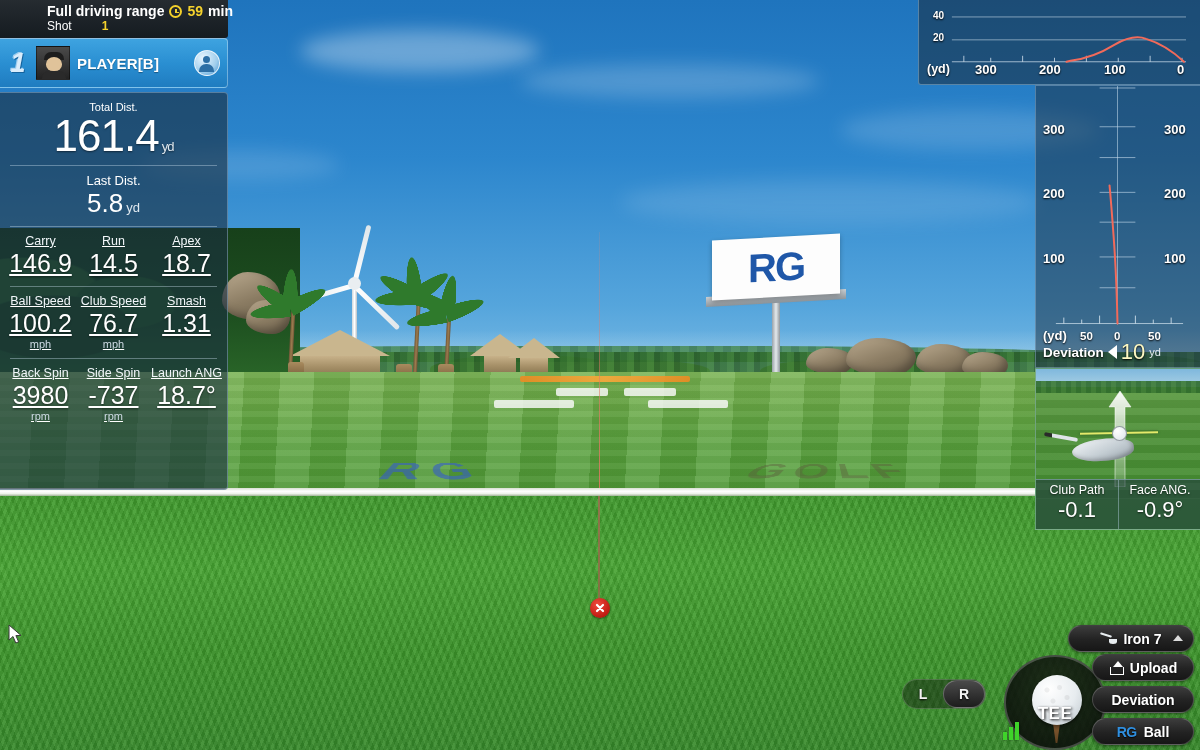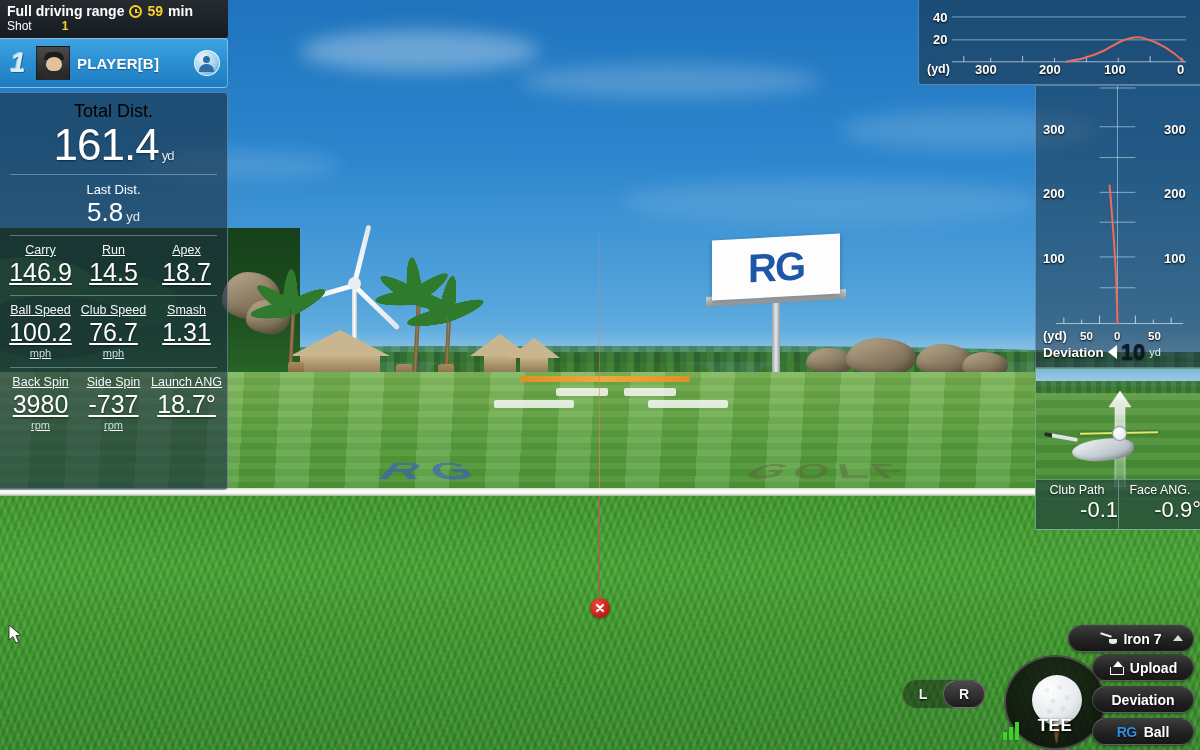--- a/index.html
+++ b/index.html
@@ -200,20 +200,21 @@
     color:#fff; font-size:13px; font-weight:bold; line-height:1;
   }
   .cursor-arrow { position:absolute; left:8px; top:624px; }
 
   
   .hud-title {
     position:absolute; left:0; top:0; width:228px; height:38px;
     background:linear-gradient(180deg,rgba(38,38,38,.93),rgba(20,20,20,.93));
     border-bottom-right-radius:3px;
     color:#fff;
+    padding-left:40px;
   }
   .hud-title-row1 {
     display:flex; align-items:center; gap:5px; padding:3px 7px 0 7px;
     font-size:14px; font-weight:bold; white-space:nowrap;
   }
   .clock-icon {
     width:13px; height:13px; border-radius:50%;
     border:2px solid #f3d02a; position:relative; flex:0 0 auto;
   }
   .clock-icon::after {
@@ -281,21 +282,21 @@
   .stats-panel {
     position:absolute; left:0; top:92px; width:228px; height:398px;
     background:rgba(26,46,64,.62);
     border:1px solid rgba(160,190,215,.45);
     border-left:none;
     border-top-right-radius:4px; border-bottom-right-radius:4px;
     color:#fff;
   }
   .stat-sep { height:1px; background:rgba(200,220,235,.4); margin:0 10px; }
   .big-block { padding:8px 0 6px 0; text-align:center; }
-  .big-label { font-size:18px; color:#000000; }
+  .big-label { font-size:11px; color:#ffffff; }
   .big-value {
     font-size:44px; font-weight:300; line-height:1.05; letter-spacing:-1px;
     text-shadow:0 1px 2px rgba(0,0,0,.5);
   }
   .unit { font-size:13px; font-weight:normal; margin-left:3px; color:#dfe8ef; }
   .mid-block { padding:7px 0 7px 0; text-align:center; }
   .mid-label { font-size:13px; }
   .mid-value { font-size:26px; font-weight:300; }
   .trio { display:flex; padding:7px 4px 8px 4px; }
   .trio > div { flex:1; text-align:center;text-decoration:underline; }
@@ -304,40 +305,40 @@
   .trio-unit { font-size:11px; color:#cfdbe4; }
 
   
   .side-chart {
     position:absolute; left:918px; top:0; width:282px; height:85px;
     background:rgba(26,48,68,.58);
     border:1px solid rgba(150,185,212,.5); border-top:none; border-right:none;
     border-bottom-left-radius:3px;
   }
   .sc-svg { position:absolute; inset:0; }
-  .sc-ylab { position:absolute; font-size:13px; color:#fff; font-weight:bold; text-shadow:0 1px 2px #000; }
+  .sc-ylab { position:absolute; font-size:10px; color:#fff; font-weight:bold; text-shadow:0 1px 2px #000; }
   .sc-xlab { position:absolute; font-size:13px; color:#fff; font-weight:bold; text-shadow:0 1px 2px #000; }
 
   .top-chart {
     position:absolute; left:1035px; top:85px; width:165px; height:283px;
     background:rgba(26,48,68,.52);
     border:1px solid rgba(150,185,212,.45); border-right:none;
   }
   .tc-lab { position:absolute; font-size:13px; color:#fff; font-weight:bold; text-shadow:0 1px 2px #000; }
   .tc-small { position:absolute; font-size:11.5px; color:#fff; font-weight:bold; text-shadow:0 1px 2px #000; }
   .deviation-row {
     position:absolute; left:0; bottom:2px; width:165px; height:26px;
     display:flex; align-items:center; padding-left:7px; gap:4px;
   }
   .dev-label { font-size:13.5px; color:#fff; font-weight:bold; text-shadow:0 1px 2px #000; }
   .dev-arrow {
     width:0; height:0; border-top:7px solid transparent; border-bottom:7px solid transparent;
     border-right:9px solid #ffffff;
   }
-  .dev-val { font-size:22px; color:#0f172a; font-weight:700; text-shadow:0 1px 2px #000; }
+  .dev-val { font-size:22px; color:#fef9c3; font-weight:400; text-shadow:0 1px 2px #000; }
   .dev-unit { font-size:11px; color:#e6eef4; }
 
   .club-panel {
     position:absolute; left:1035px; top:368px; width:165px; height:162px;
     border:1px solid rgba(150,185,212,.45); border-right:none;
     background:linear-gradient(180deg,#63a048 0%,#4e9038 40%,#3f8c2e 100%);
     overflow:hidden;
   }
   .club-sky {
     position:absolute; left:0; top:0; width:165px; height:18px;
@@ -378,21 +379,21 @@
   .club-stats {
     position:absolute; left:0; bottom:0; width:165px; height:50px;
     display:flex; background:rgba(30,50,66,.55);
     border-top:1px solid rgba(170,200,220,.5);
   }
   .club-stat {
     flex:1; text-align:center; color:#fff; padding-top:3px;
   }
   .club-stat + .club-stat { border-left:1px solid rgba(180,205,225,.45); }
   .cs-label { font-size:12.5px; text-shadow:0 1px 2px rgba(0,0,0,.6); }
-  .cs-value { font-size:22px; font-weight:300; text-shadow:0 1px 2px rgba(0,0,0,.6);text-align:right; }
+  .cs-value { font-size:22px; font-weight:300; text-shadow:0 1px 2px rgba(0,0,0,.6); }
 
   
   .lr-toggle {
     position:absolute; left:902px; top:679px; width:84px; height:30px;
     border-radius:15px; background:rgba(20,26,18,.45);
     border:1px solid rgba(255,255,255,.18);
     display:flex; align-items:center;
   }
   .lr-opt {
     flex:1; height:100%; display:flex; align-items:center; justify-content:center;
@@ -425,21 +426,21 @@
       radial-gradient(circle at 42% 52%, rgba(0,0,0,.06) 0 2px, transparent 3px),
       radial-gradient(circle at 62% 68%, rgba(0,0,0,.06) 0 2px, transparent 3px),
       radial-gradient(circle at 35% 72%, rgba(0,0,0,.06) 0 2px, transparent 3px);
   }
   .tee-peg {
     position:absolute; left:47px; top:66px; width:7px; height:20px;
     background:linear-gradient(180deg,#8a5f33,#5d3f20);
     clip-path:polygon(0 0,100% 0,62% 100%,38% 100%);
   }
   .tee-text {
-    position:absolute; left:0; bottom:12px; width:100%; text-align:center;
+    position:absolute; left:0; bottom:24px; width:100%; text-align:center;
     font-size:17px; font-weight:bold; color:#ffffff; text-shadow:1px 1px 3px #000;
     letter-spacing:.5px;
   }
   .signal-bars {
     position:absolute; left:1003px; top:722px; display:flex; align-items:flex-end; gap:2px;
   }
   .signal-bars i { display:block; width:4px; background:#3fd32a; box-shadow:0 0 2px rgba(0,0,0,.5); }
 
   .btn-pill {
     position:absolute; height:27px; border-radius:14px;

